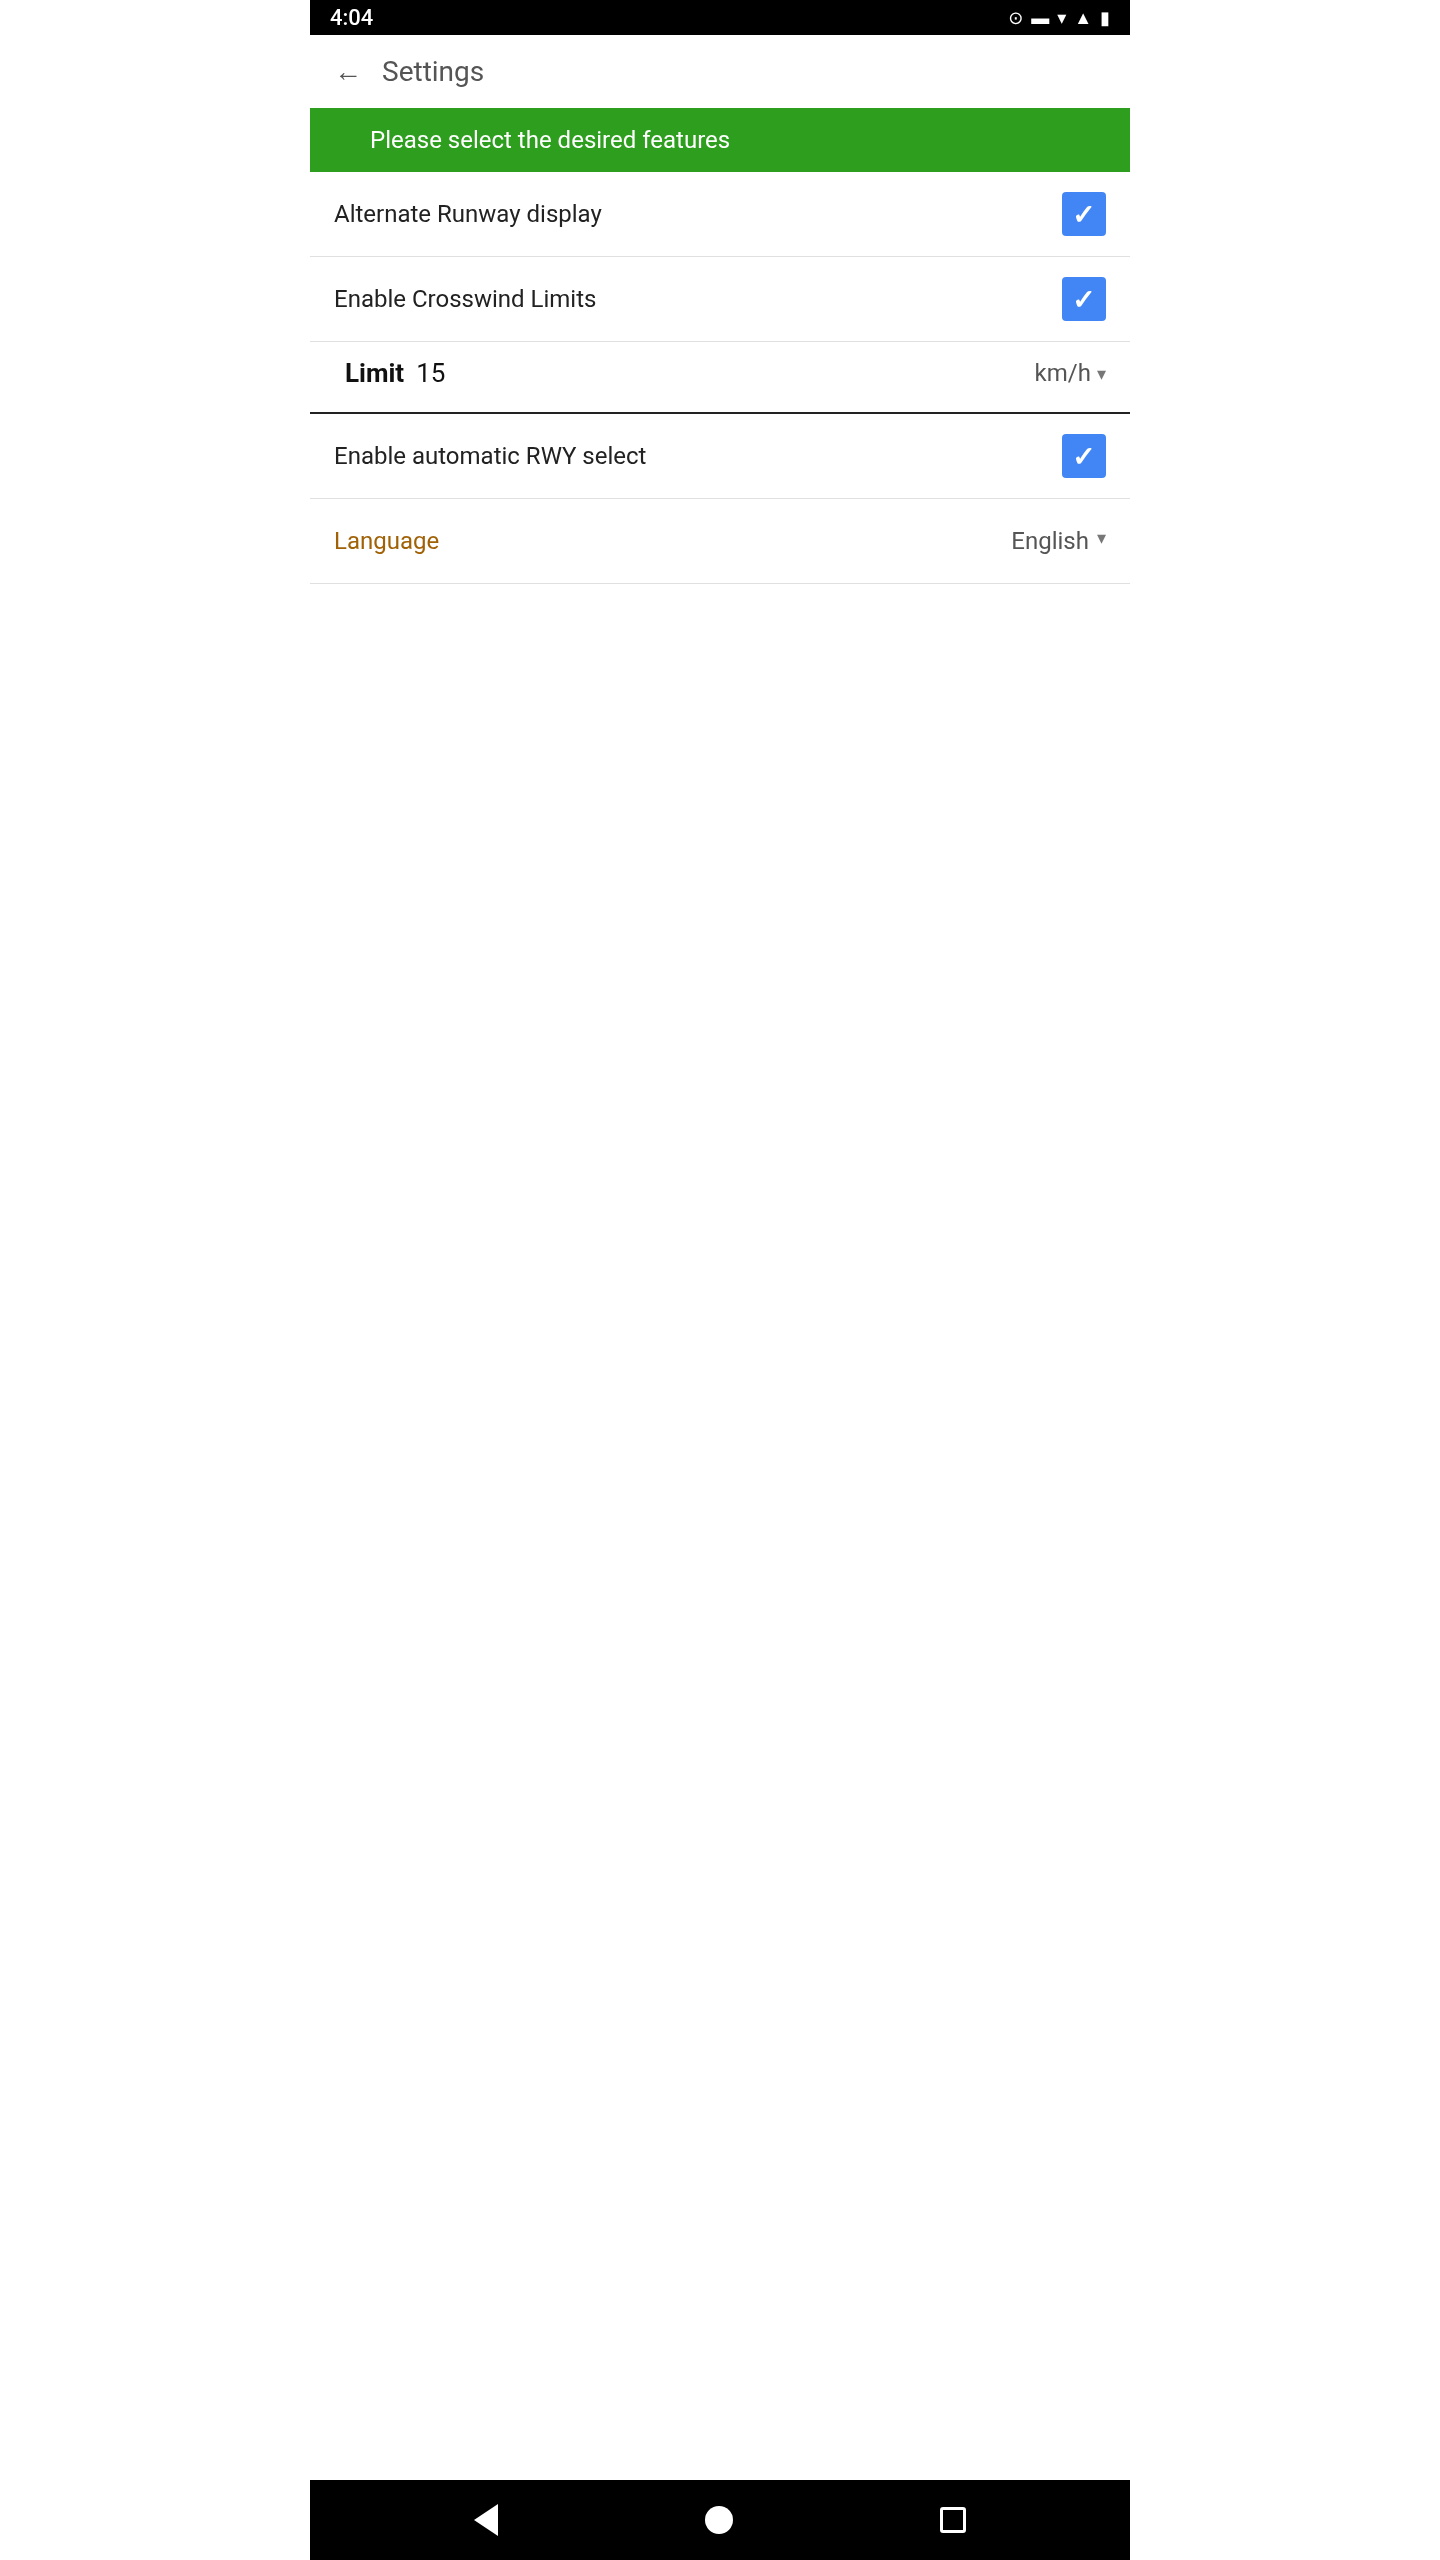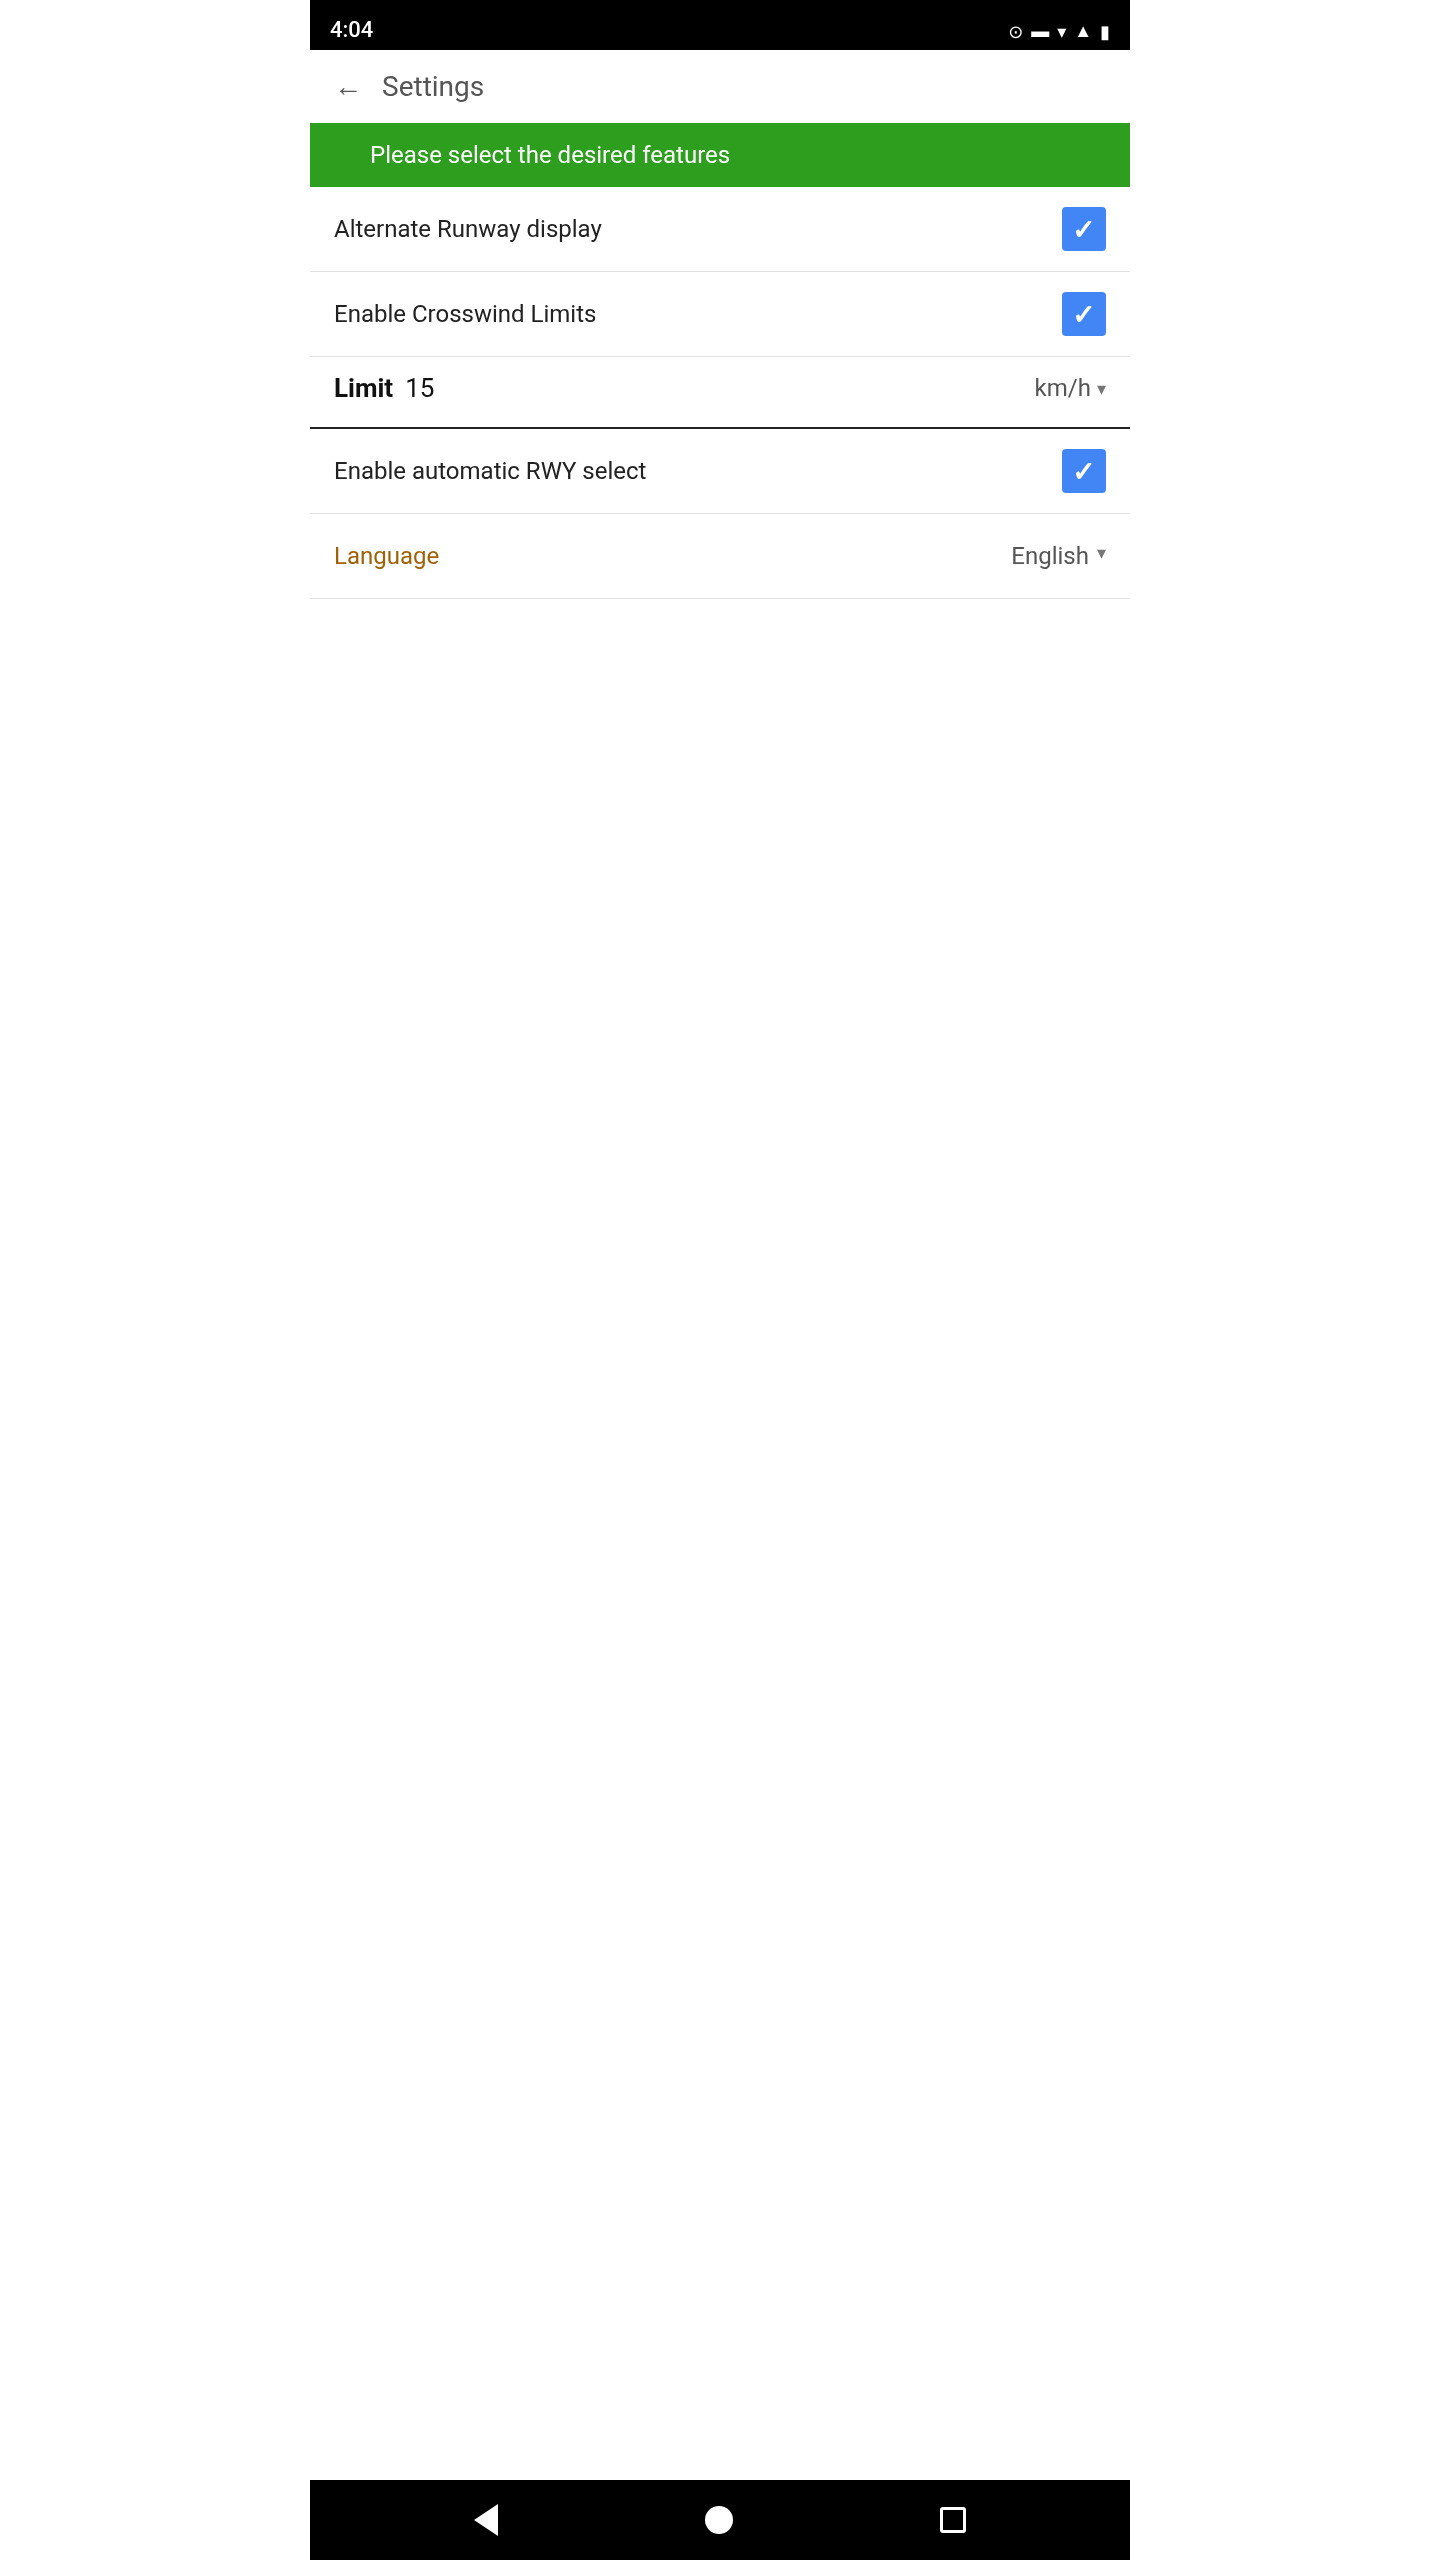--- a/index.html
+++ b/index.html
@@ -19,23 +19,23 @@
       display: flex;
       flex-direction: column;
     }
 
     
     .status-bar {
       background: #000000;
       color: #ffffff;
       display: flex;
       justify-content: space-between;
-      align-items: flex-end;
+      align-items: center;
       padding: 8px 20px;
-      height: 50px;
+      height: 35px;
     }
 
     .status-bar-left {
       font-size: 22px;
       font-weight: 500;
     }
 
     .status-bar-right {
       display: flex;
       align-items: center;
@@ -138,20 +138,21 @@
       align-items: center;
       justify-content: space-between;
       padding: 16px 24px 24px 24px;
       border-bottom: 2px solid #222222;
     }
 
     .limit-label {
       font-size: 26px;
       font-weight: bold;
       color: #111111;
+      margin-left: 11px;
     }
 
     .limit-value {
       font-size: 26px;
       color: #111111;
       margin-left: 12px;
     }
 
     .limit-left {
       display: flex;

